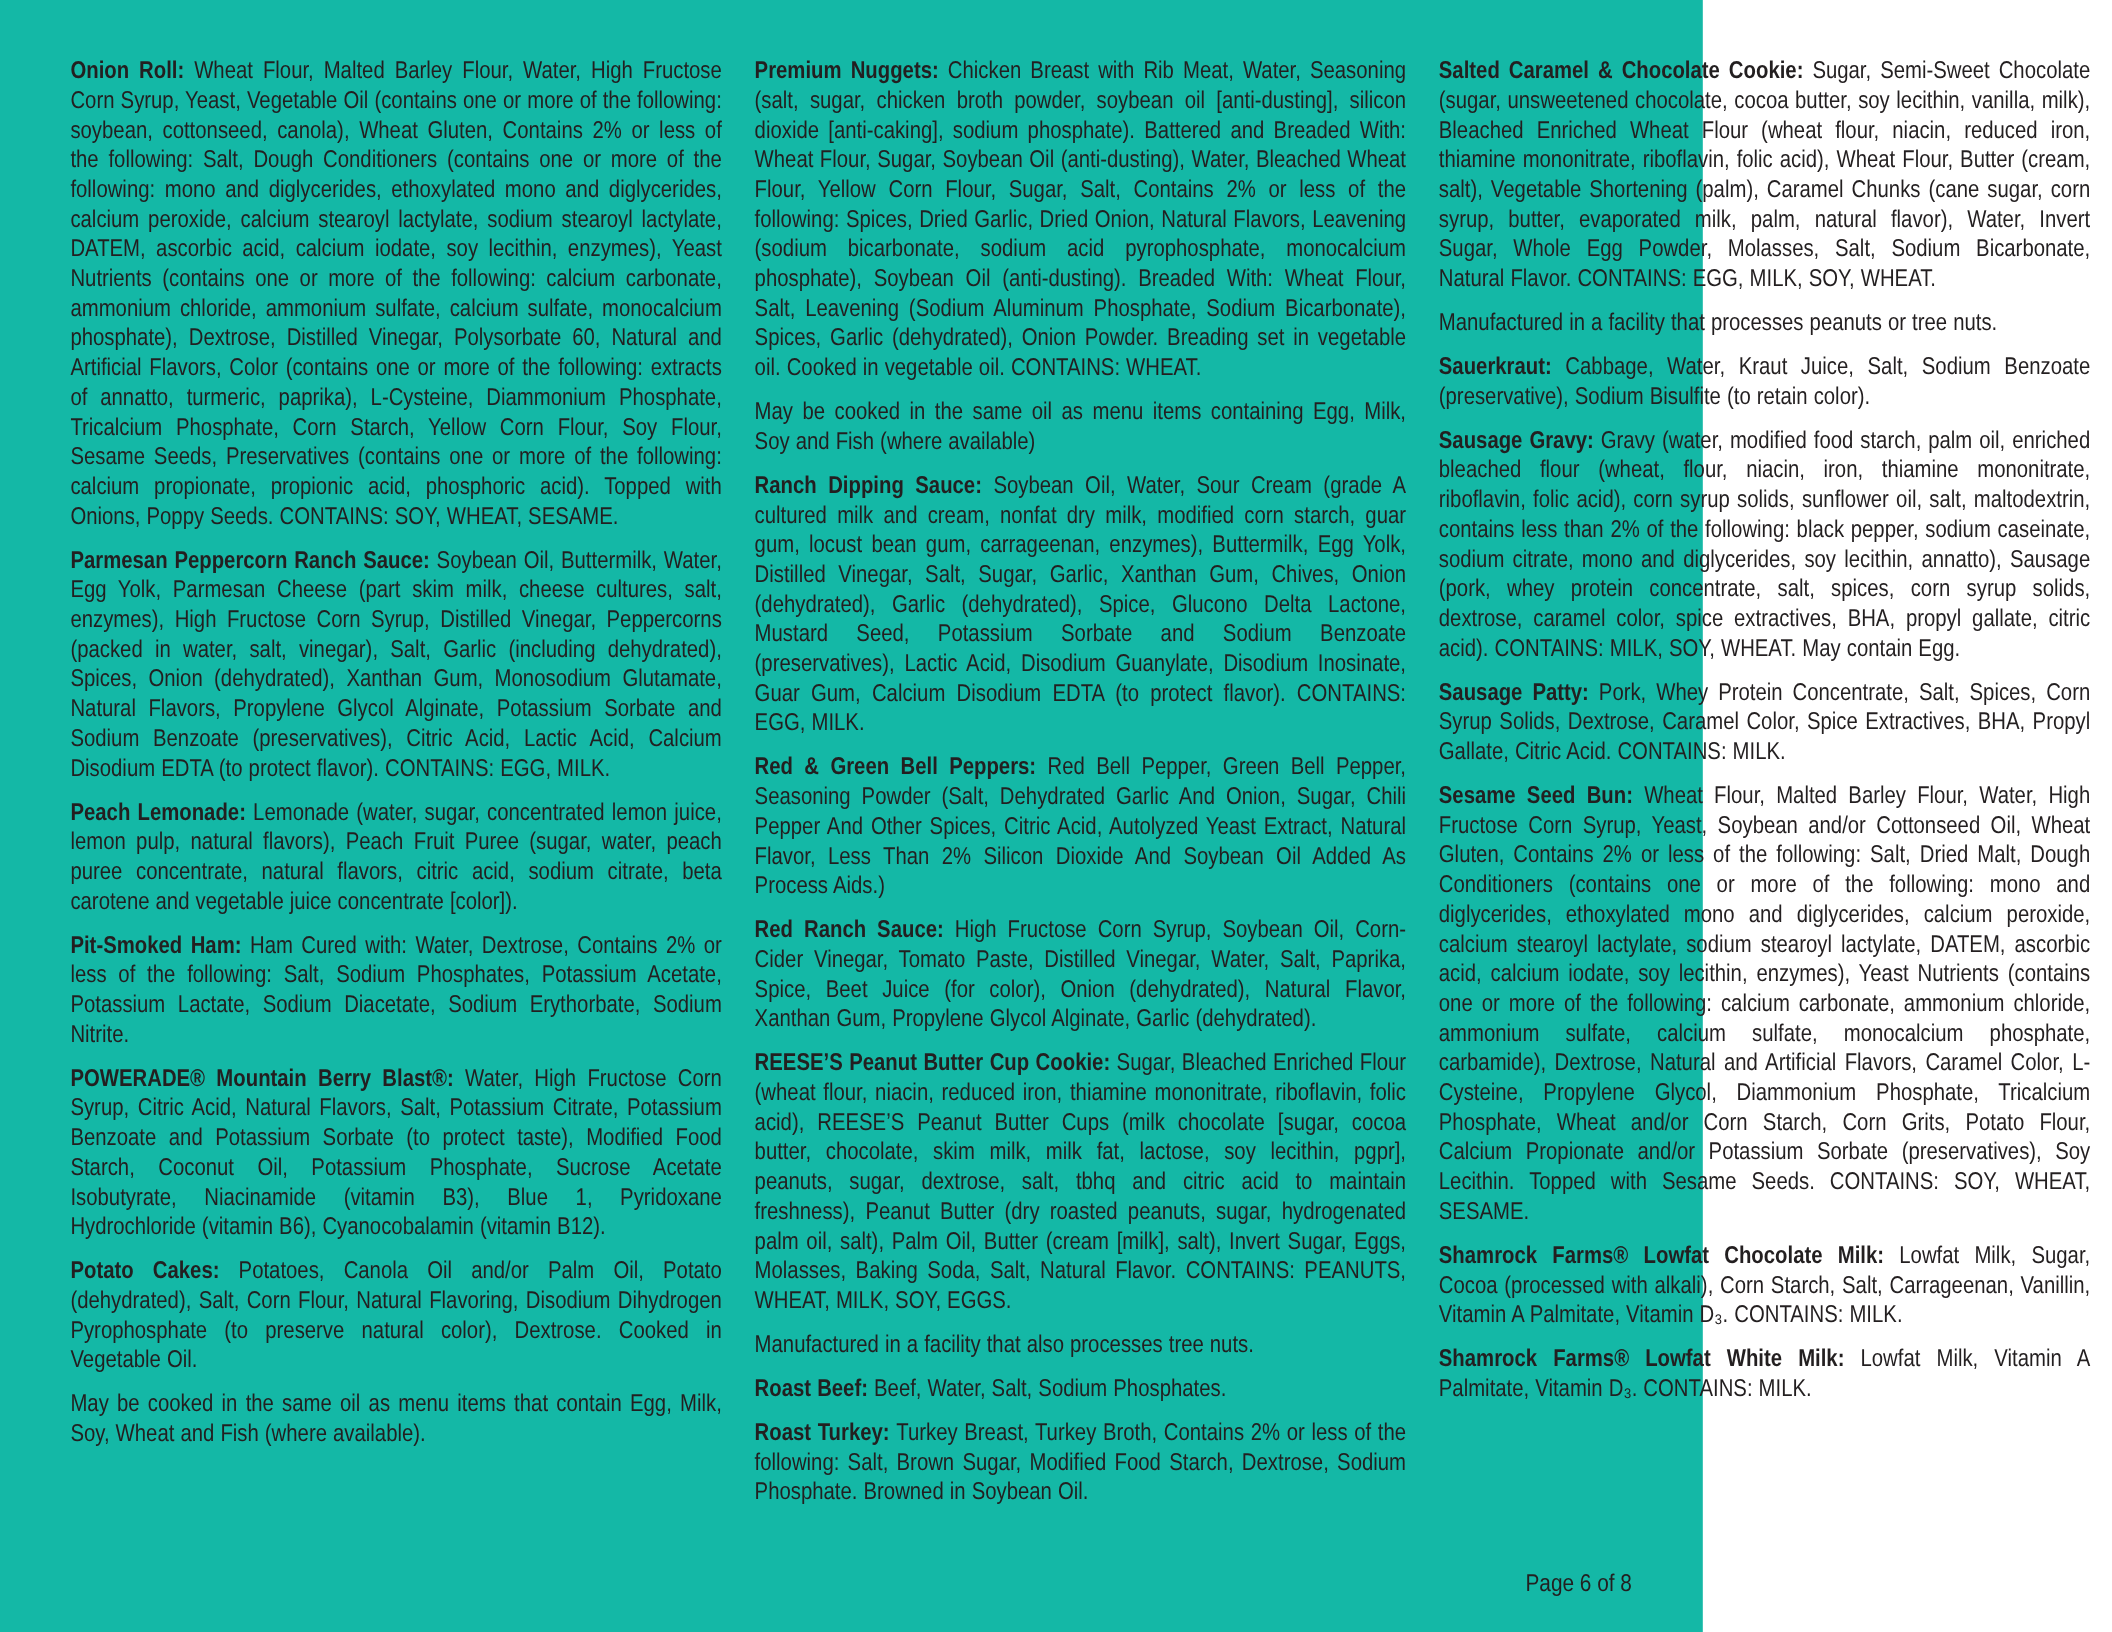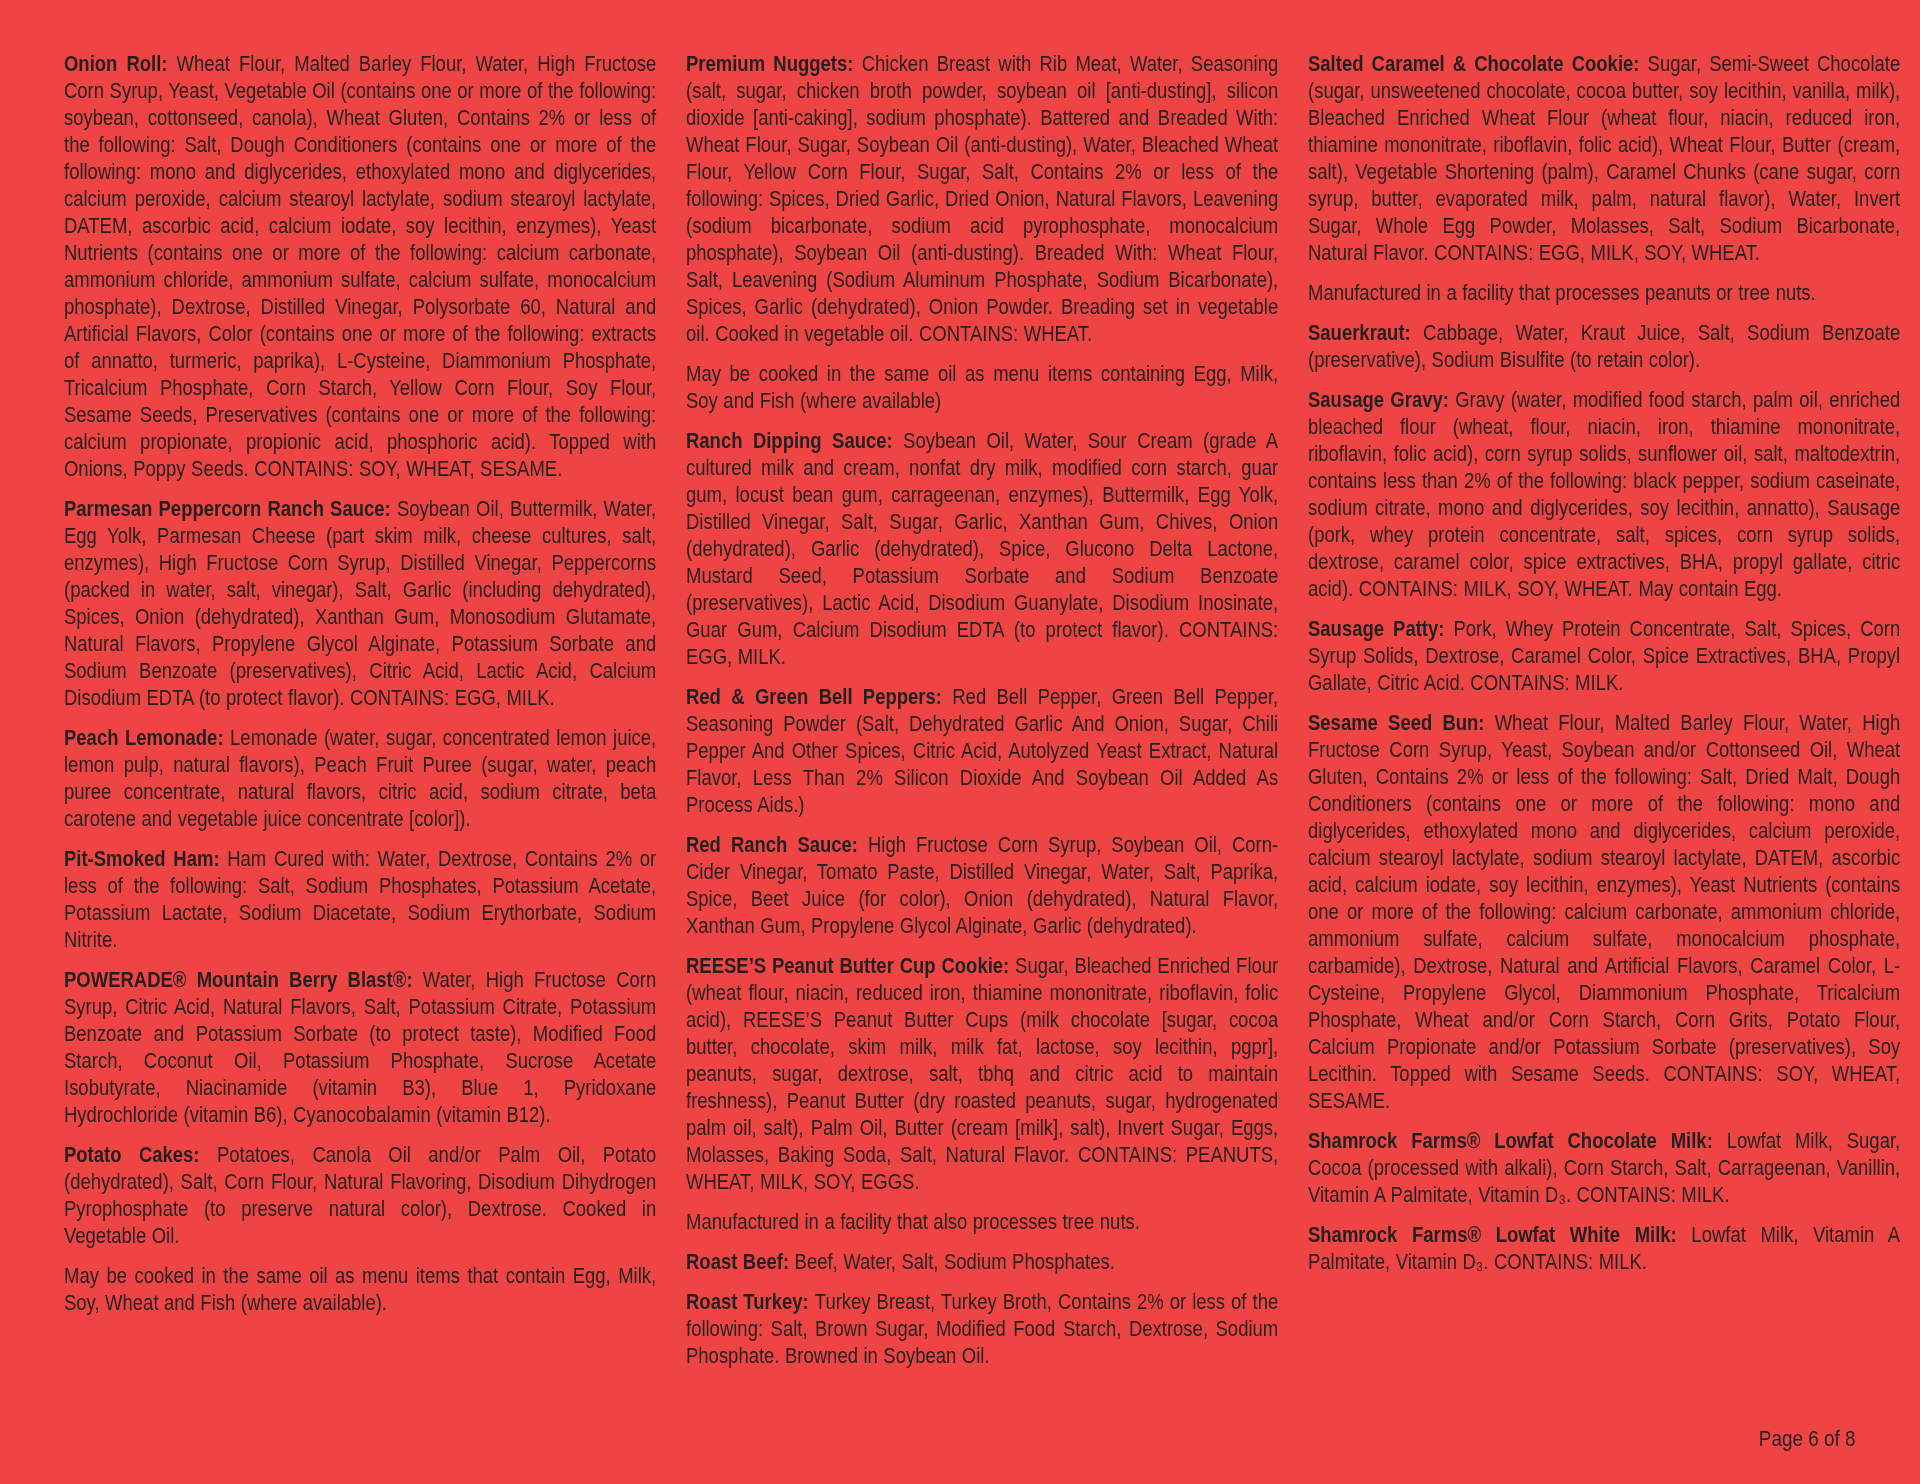--- a/index.html
+++ b/index.html
@@ -7,23 +7,23 @@
   body {
     width: 1920px;
     height: 1484px;
     background: #ffffff;
     color: #231f20;
     font-family: "Liberation Sans", "DejaVu Sans", sans-serif;
     overflow: hidden;
   }
   .page {
     position: relative;
-    width: 1920px;
+    width: 1548px;
     height: 1484px;
-    background: #ef4444;
+    background: #14b8a6;
   }
   
   .col {
     position: absolute;
     top: 50px;
     width: 705px;
     transform: scaleX(0.84);
     transform-origin: top left;
   }
   #col1 { left: 64px; }

